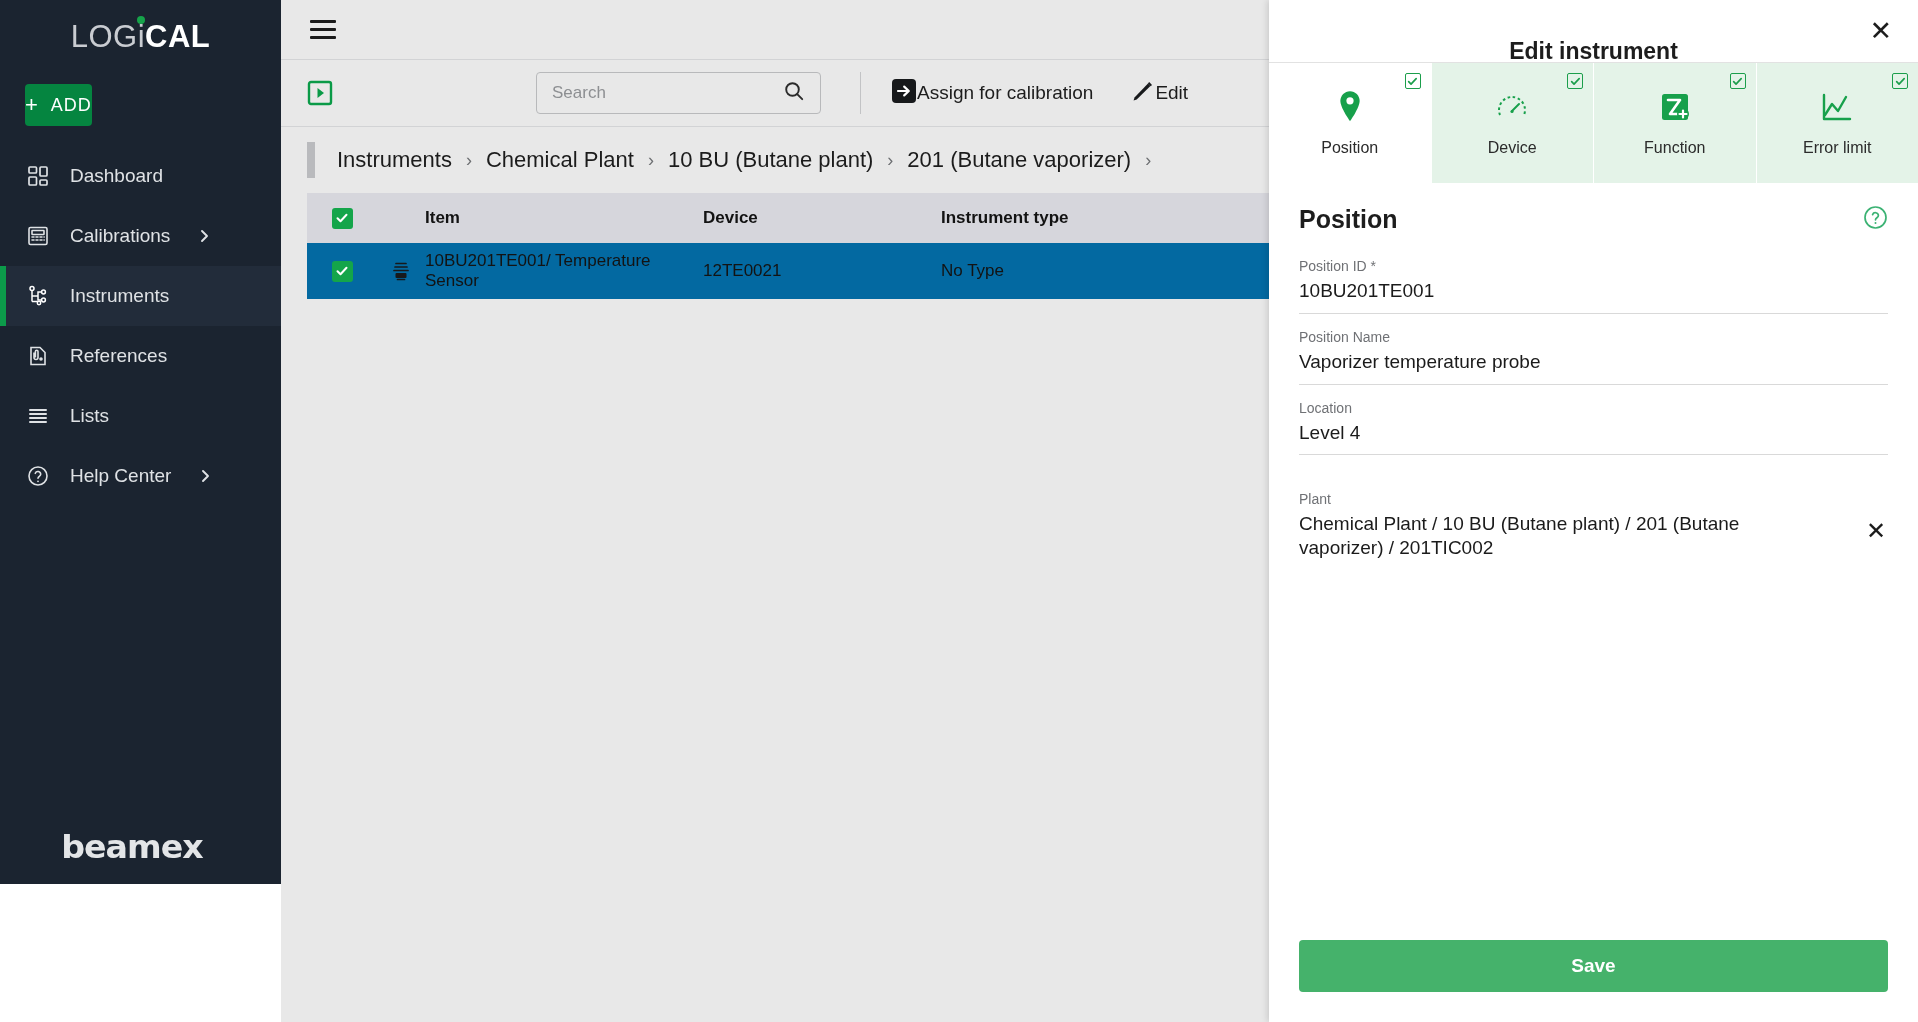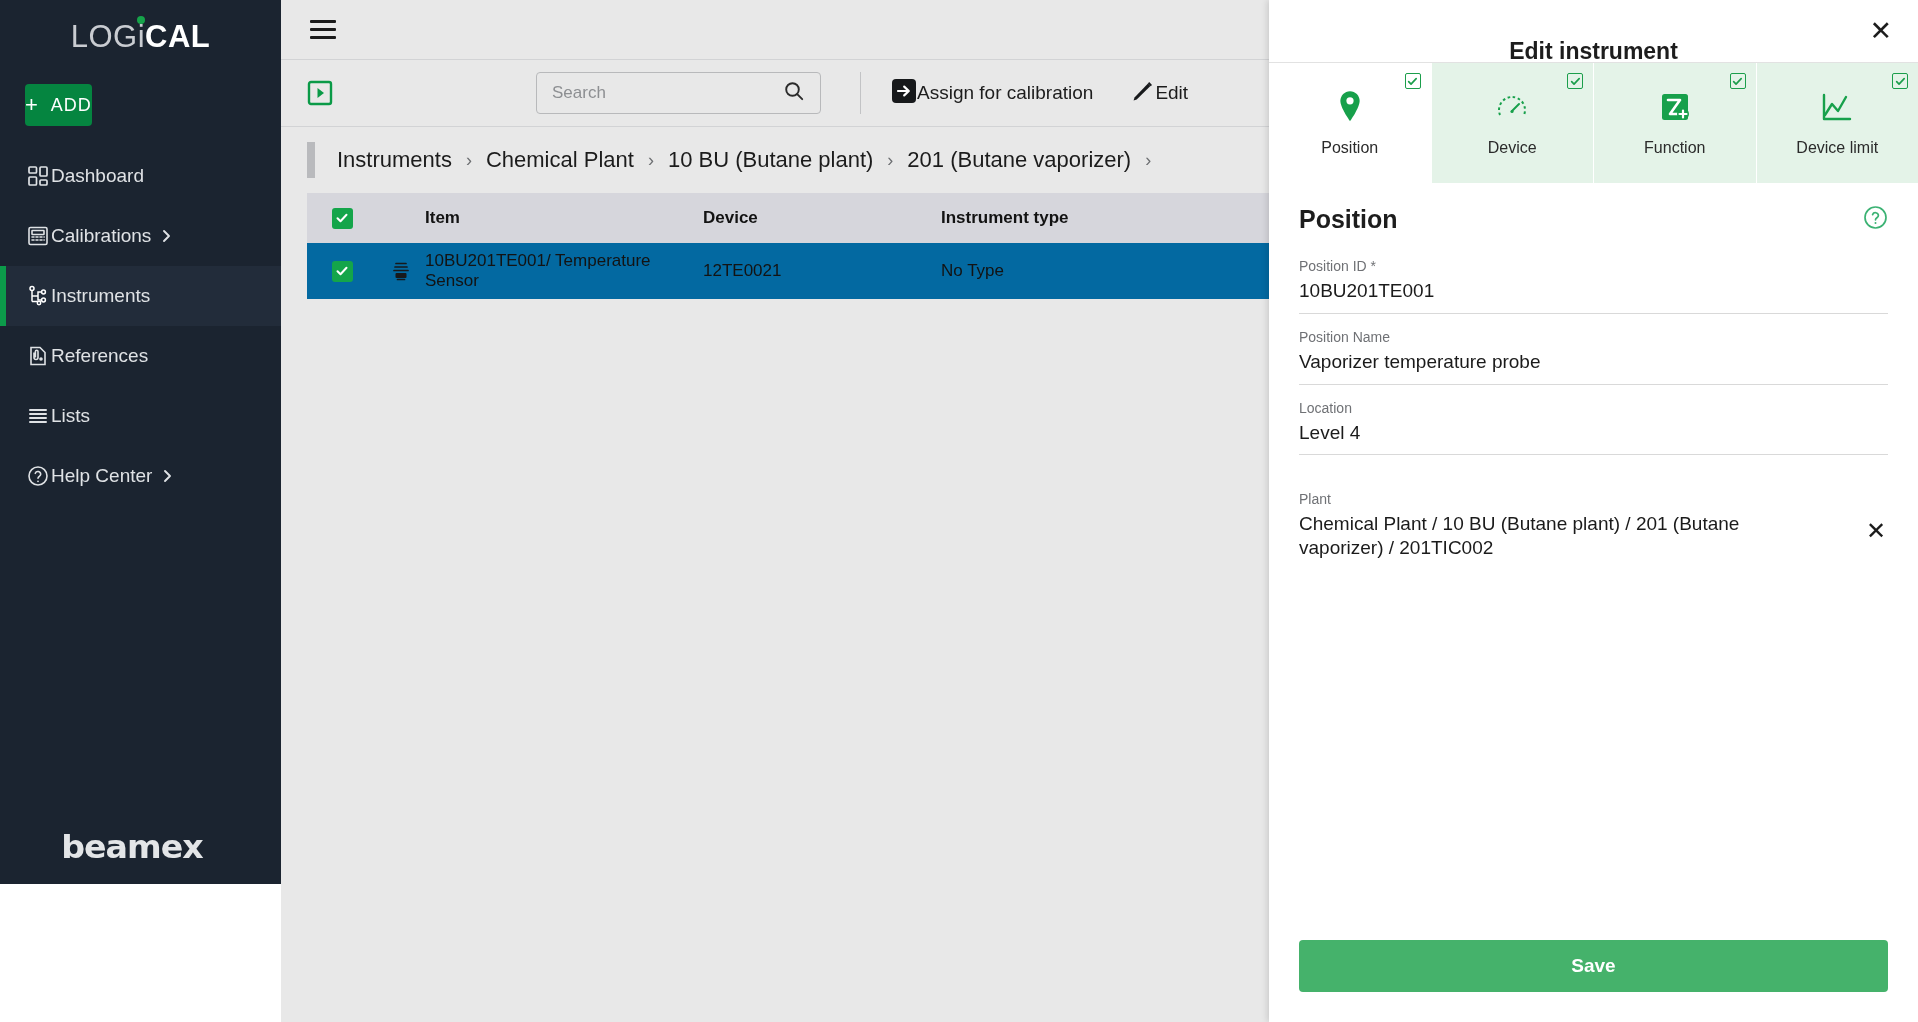--- a/index.html
+++ b/index.html
@@ -47,21 +47,21 @@
     display: flex; align-items: center; justify-content: center;
     gap: 12px; cursor: pointer;
     font-family: "Liberation Sans", sans-serif;
   }
   .add-btn .plus { font-size: 22px; font-weight: 400; line-height: 1; }
 
   .nav { margin-top: 20px; }
   .nav-item {
     height: 60px;
     display: flex; align-items: center;
-    padding-left: 25px; 
+    padding-left: 25px; gap: 19px;
     color: #dfe2e5; font-size: 19px;
     position: relative; cursor: pointer;
   }
   .nav-item.active { background: #222c3a; }
   .nav-item.active::before {
     content: ""; position: absolute; left: 0; top: 0;
     width: 6px; height: 100%; background: #0c9b4a;
   }
   .nav-ico { width: 26px; height: 26px; flex: 0 0 26px;
              display: flex; align-items: center; justify-content: center; }
@@ -485,21 +485,21 @@
           <svg width="11" height="11" viewBox="0 0 12 12" fill="none" stroke="#1b9e4b" stroke-width="1.8" stroke-linecap="round" stroke-linejoin="round">
               <path d="M1.8 6.2l2.6 2.6L10 2.8"></path>
             </svg>
         </span>
         <span class="tab-ico">
           <svg width="34" height="32" viewBox="0 0 34 32" fill="none" stroke="#17a04b" stroke-width="2.4" stroke-linecap="round" stroke-linejoin="round">
             <path d="M4 4v24h26"></path>
             <path d="M5 24l7-11 6 7 8-14"></path>
           </svg>
         </span>
-        <span class="tab-label">Device limit</span>
+        <span class="tab-label">Error limit</span>
       </div>
 
     </div>
 
     <div class="panel-body">
       <div class="sect-head">
         <div class="sect-title">Position</div>
         <span class="help-ico">
           <svg width="25" height="25" viewBox="0 0 25 25" fill="none" stroke="#3bb273" stroke-width="1.7">
             <circle cx="12.5" cy="12.5" r="10.5"></circle>

